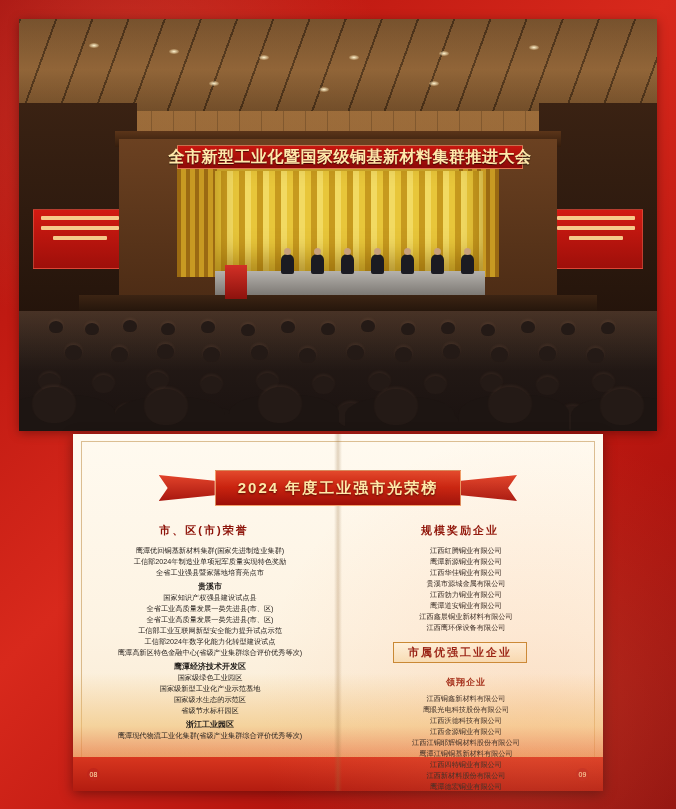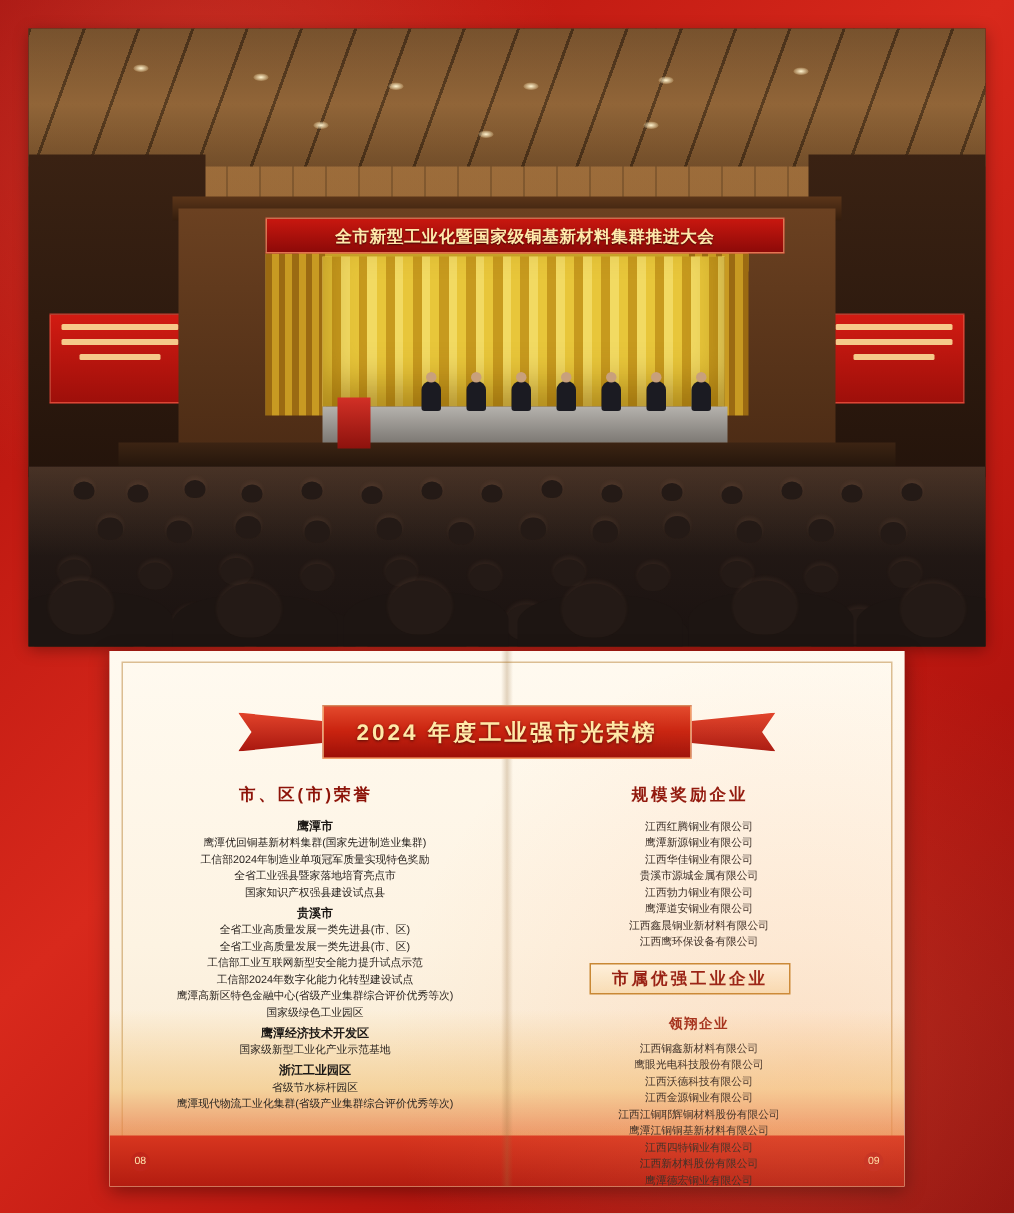--- a/index.html
+++ b/index.html
@@ -141,21 +141,21 @@
     left: 158px;
     top: 126px;
     width: 344px;
     height: 22px;
     background: linear-gradient(180deg,#c8170f,#8d0a08);
     border: 1px solid rgba(255,214,150,.5);
     display: flex;
     align-items: center;
     justify-content: center;
     color: #ffe9ab;
-    font-size: 11px;
+    font-size: 16px;
     letter-spacing: .5px;
     white-space: nowrap;
     font-weight: bold;
     text-shadow: 0 1px 1px rgba(0,0,0,.6);
     z-index: 6;
     text-align: center;
   }
   .curtain {
     position: absolute;
     left: 196px;
@@ -544,38 +544,38 @@
       <div class="ribbon-tail right"></div>
     </div>
 
     <div class="cols">
 
       <div class="col">
         <div class="sec-head-center">
           <span class="sec-head">市、区(市)荣誉</span>
         </div>
 
-        <div class="item bold">鹰潭市</div>
         <div class="item">鹰潭优回铜基新材料集群(国家先进制造业集群)</div>
         <div class="item">工信部2024年制造业单项冠军质量实现特色奖励</div>
         <div class="item">全省工业强县暨家落地培育亮点市</div>
 
+        <div class="item bold">贵溪市</div>
         <div class="item">国家知识产权强县建设试点县</div>
-        <div class="item bold">贵溪市</div>
         <div class="item">全省工业高质量发展一类先进县(市、区)</div>
 
         <div class="item">全省工业高质量发展一类先进县(市、区)</div>
         <div class="item">工信部工业互联网新型安全能力提升试点示范</div>
         <div class="item">工信部2024年数字化能力化转型建设试点</div>
         <div class="item">鹰潭高新区特色金融中心(省级产业集群综合评价优秀等次)</div>
+        <div class="item bold">鹰潭经济技术开发区</div>
         <div class="item">国家级绿色工业园区</div>
-        <div class="item bold">鹰潭经济技术开发区</div>
         <div class="item">国家级新型工业化产业示范基地</div>
+        <div class="item">国家级水生态的示范区</div>
+        <div class="item">省级节水标杆园区</div>
         <div class="item bold">浙江工业园区</div>
-        <div class="item">省级节水标杆园区</div>
         <div class="item">鹰潭现代物流工业化集群(省级产业集群综合评价优秀等次)</div>
 
       </div>
 
       <div class="col">
         <div class="sec-head-center">
           <span class="sec-head">规模奖励企业</span>
         </div>
         <div class="item">江西红腾铜业有限公司</div>
         <div class="item">鹰潭新源铜业有限公司</div>

